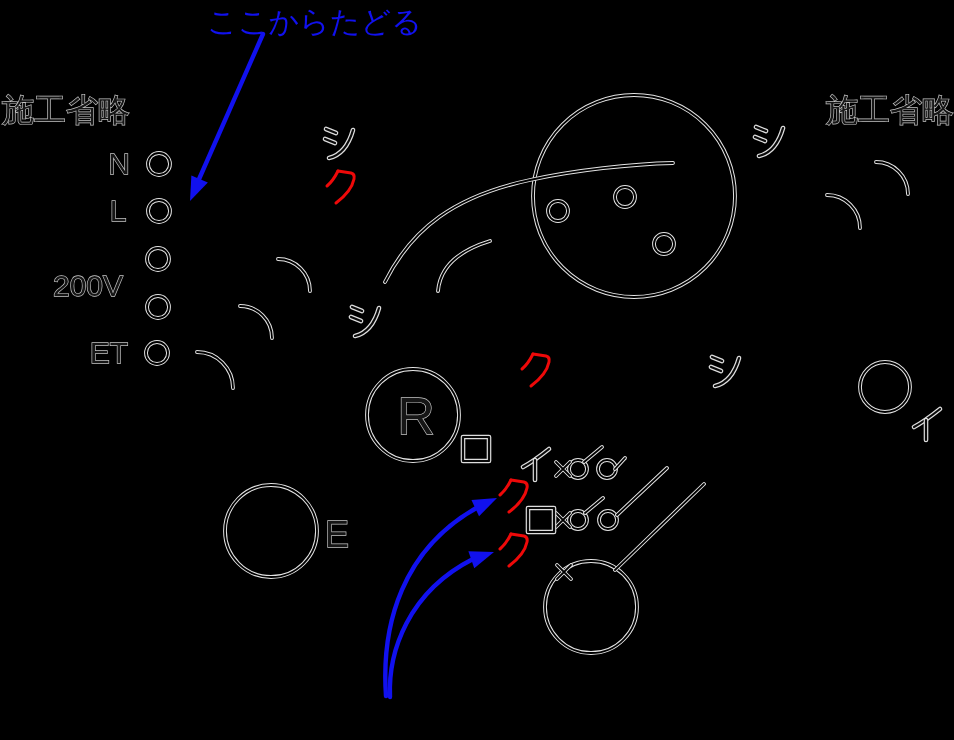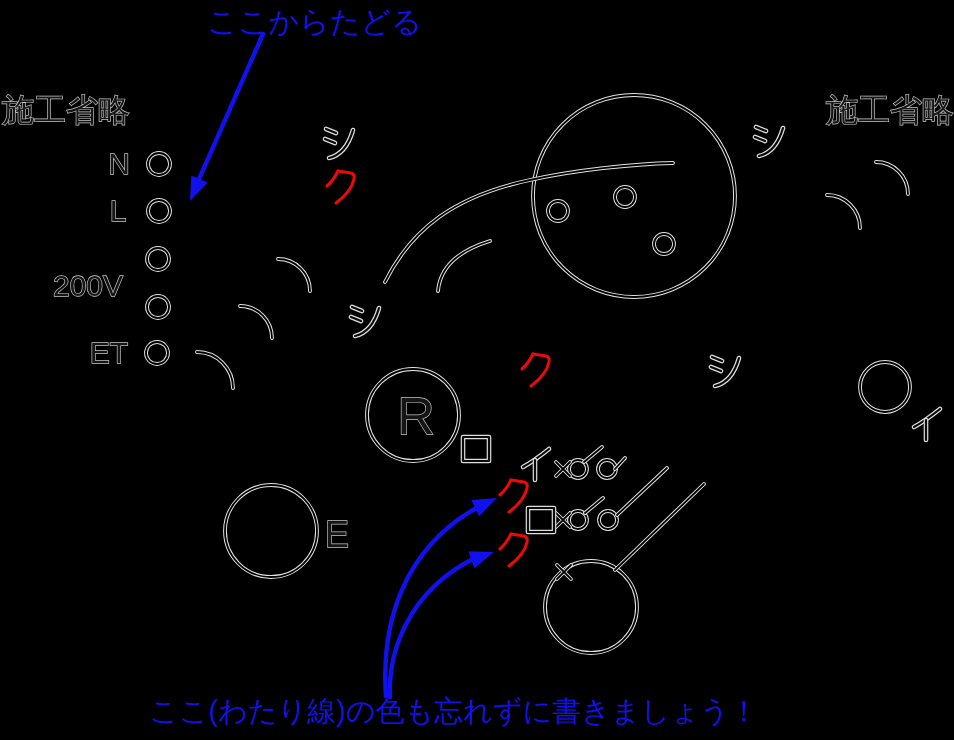--- a/index.html
+++ b/index.html
@@ -12,21 +12,21 @@
   .ink{fill:none;stroke:#000;stroke-width:1.8;stroke-linecap:round;}
   .khalo{fill:none;stroke:#dedede;stroke-width:4.6;stroke-linecap:round;stroke-linejoin:round;}
   .kink{fill:none;stroke:#0a0a0a;stroke-width:2.2;stroke-linecap:round;stroke-linejoin:round;}
   .kred{fill:none;stroke:#ee0909;stroke-width:3;stroke-linecap:round;stroke-linejoin:round;}
   .gtext{
     fill:#161616;stroke:#c4c4c4;stroke-width:1.3;paint-order:stroke;
     font-family:"Liberation Sans","DejaVu Sans",sans-serif;
   }
   .note{
     position:absolute;white-space:nowrap;color:#1111ee;
-    font-family:Liberation Sans, sans-serif;
+    font-family:Liberation Serif, serif;
   }
   .note-top{left:207px;top:2px;font-size:30px;}
   .note-bottom{left:149px;top:692px;font-size:29px;}
   .bluestroke{fill:none;stroke:#1111ee;stroke-width:4.4;stroke-linecap:round;}
   .bluehead{fill:#1111ee;stroke:none;}
 </style>
 </head>
 <body>
 
 <div class="stage">
@@ -172,14 +172,13 @@
         <path d="M-4,-16 L9,-14 Q13,-13 12,-8 C10,2 2,10 -6,16" class="kred"></path>
       </g>
       <path d="M 263,34 L 196,186" class="bluestroke"></path>
       <polygon points="0,0 -24,9 -24,-9" class="bluehead" transform="translate(190,201) rotate(113.6)"></polygon>
       <path d="M 386,696 C 381,625 402,548 480,506" class="bluestroke"></path>
       <polygon points="0,0 -24,9 -24,-9" class="bluehead" transform="translate(497,498) rotate(-25)"></polygon>
       <path d="M 390,697 C 388,652 408,592 473,559" class="bluestroke"></path>
       <polygon points="0,0 -24,9 -24,-9" class="bluehead" transform="translate(494,552) rotate(-19)"></polygon>
     </svg>
   <div class="note note-top">ここからたどる</div>
-  <div class="note note-bottom">ここ(わたり線)の色も忘れずに書きましょう！</div>
 </div>
 
 </body></html>

